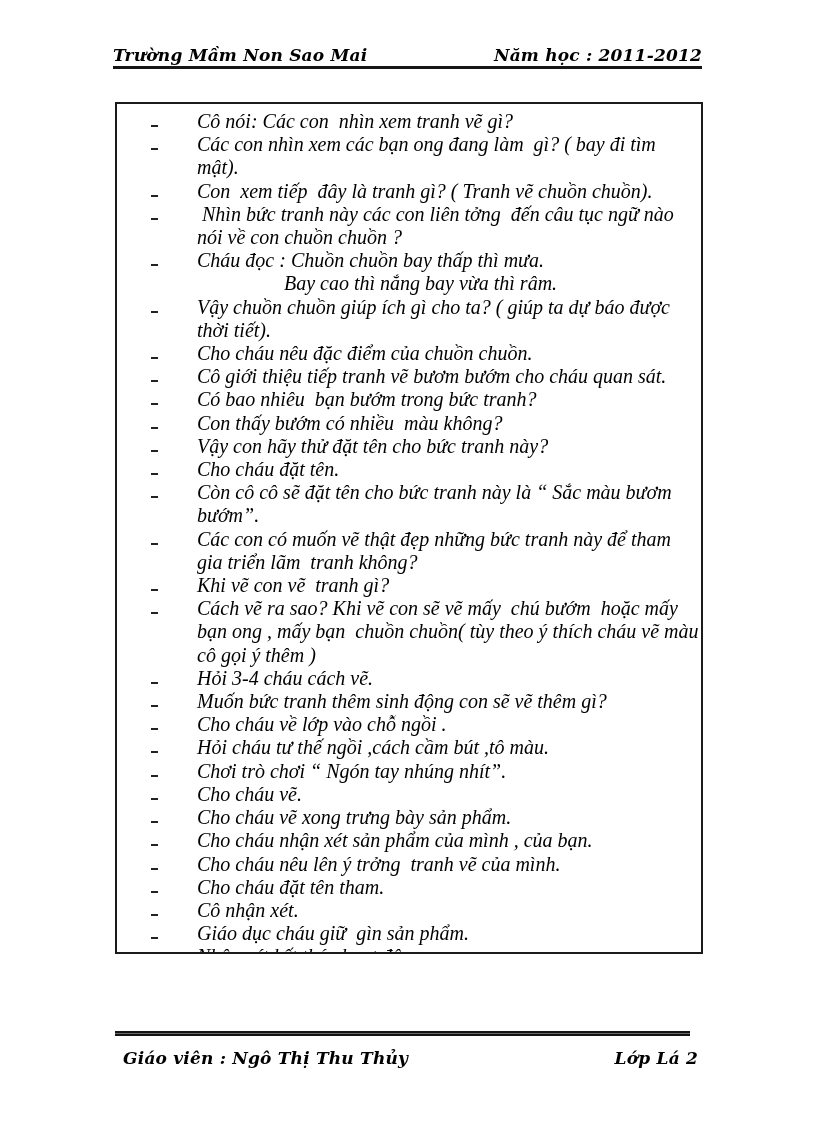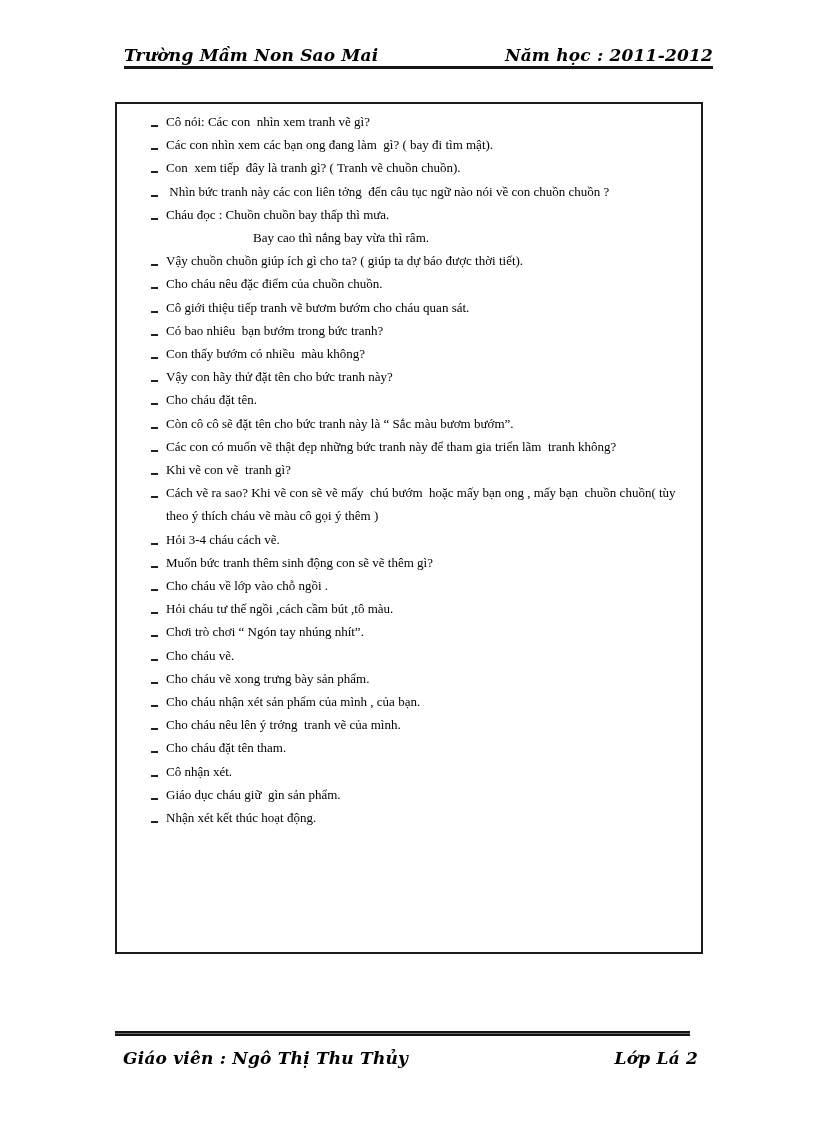--- a/index.html
+++ b/index.html
@@ -9,21 +9,21 @@
     color:#000;
     font-family:"Liberation Serif", serif;
     position:relative;
     overflow:hidden;
   }
   .page{position:absolute;inset:0;}
 
   
   .header{
     position:absolute;
-    left:124px;top:45px;width:589px;
+    left:113px;top:45px;width:589px;
     display:flex;justify-content:space-between;align-items:flex-end;
     border-bottom:3px solid #161616;
     padding-bottom:1px;
     gap:48px;
   }
   .scriptText{
     font-family:"DejaVu Serif", serif;
     font-style:italic;font-weight:bold;
     font-size:17px;
     letter-spacing:0.2px;
@@ -35,25 +35,26 @@
     position:absolute;
     left:115px;top:102px;
     width:588px;height:852px;
     border:2px solid #1b1b1b;
     box-sizing:border-box;
     padding-top:6px;
     overflow:hidden;
   }
   .item{
     position:relative;
-    padding-left:49px;
+    padding-left:80px;
     padding-right:2px;
-    font-size:13px;
+    font-size:20px;
     line-height:23.2px;
     min-height:23px;
+    font-style:italic;
   }
   .item .txt{white-space:pre-wrap;}
   .bullet{
     position:absolute;
     left:34px;top:15px;
     width:7px;height:2px;
     background:#222;
   }
   .indent2{display:inline-block;padding-left:87px;text-align:center;}
 

